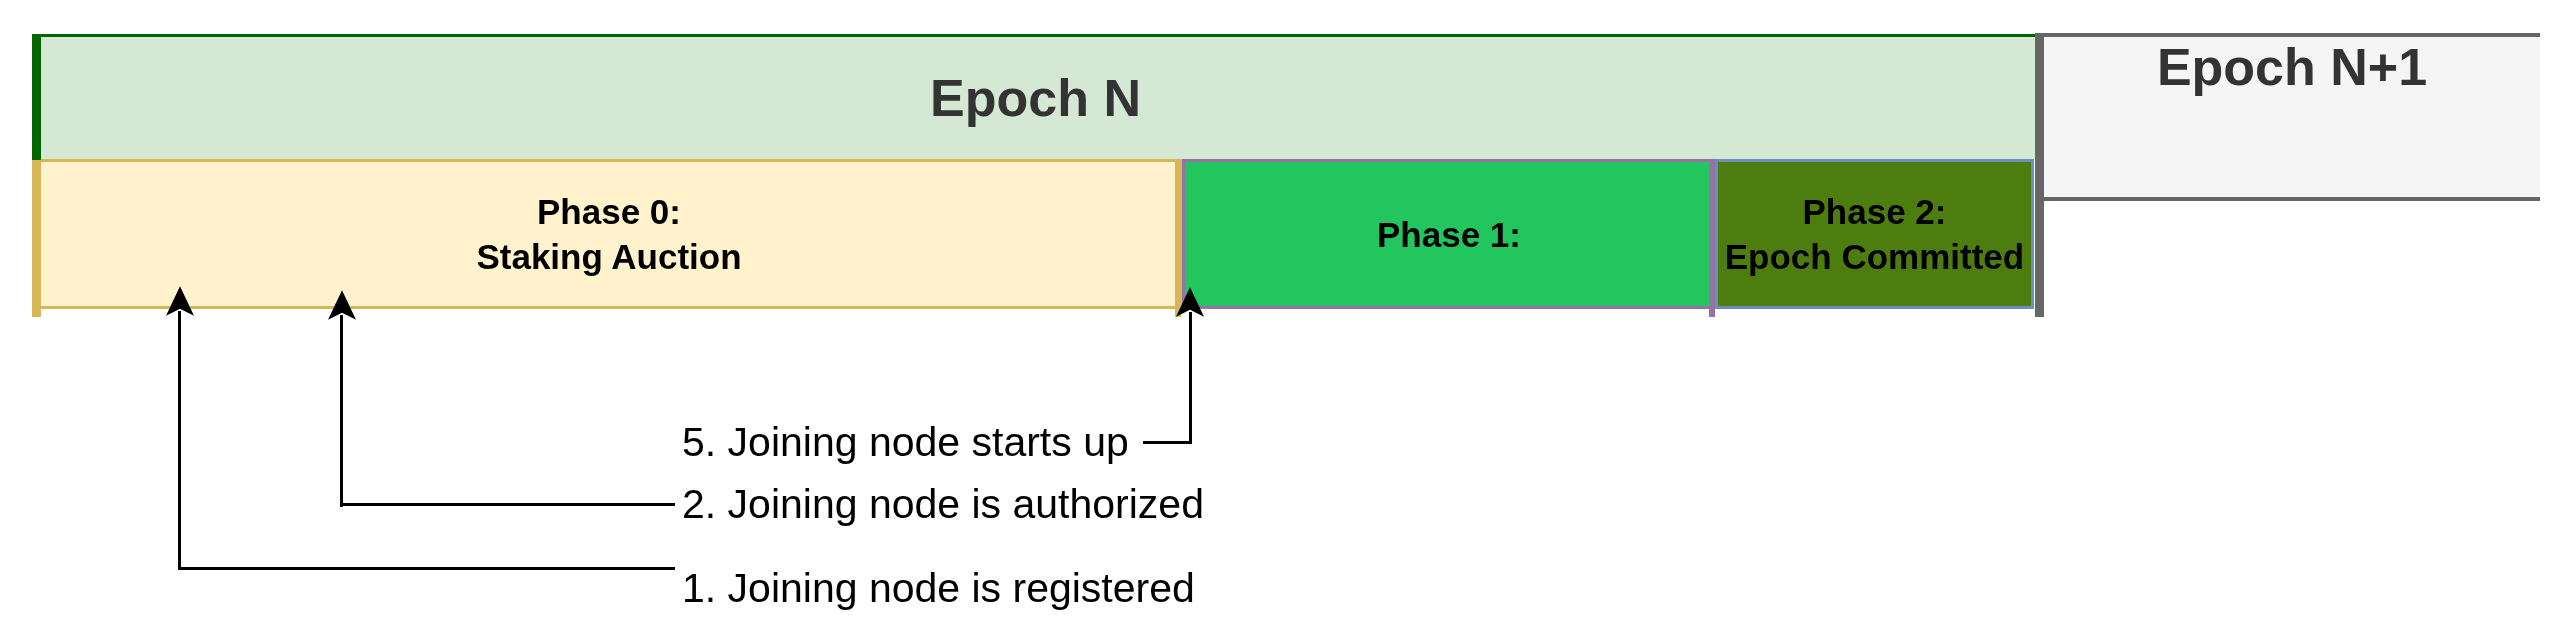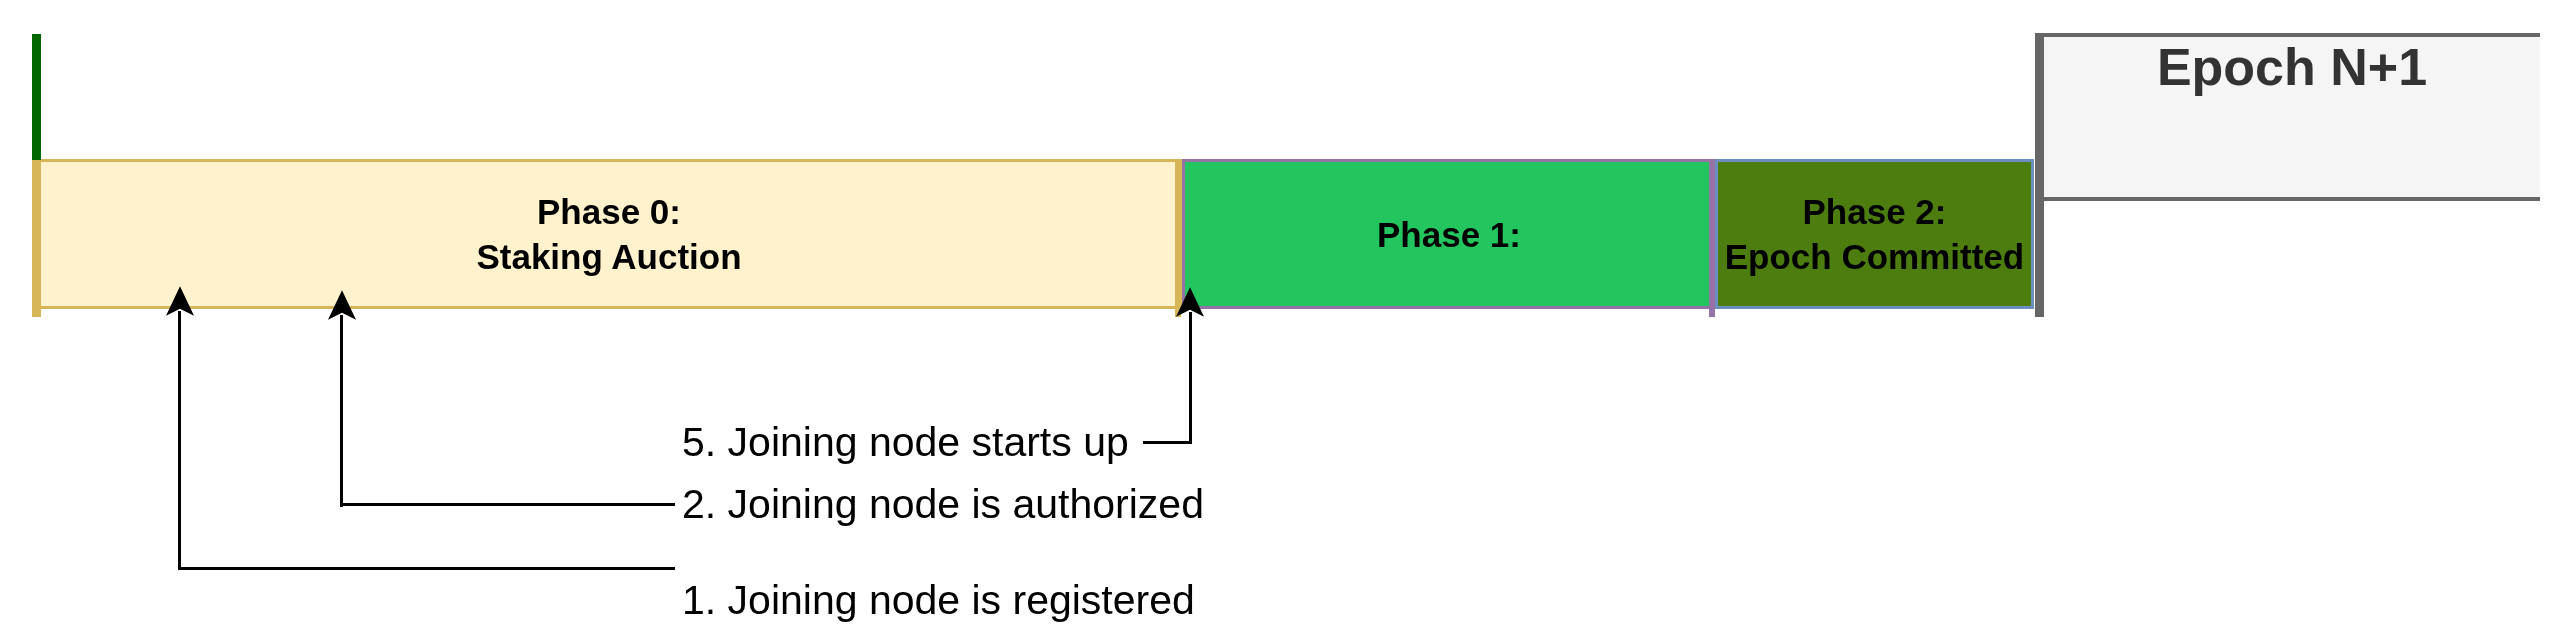--- a/index.html
+++ b/index.html
@@ -66,27 +66,30 @@
   .a2-head { left: 328px;  top: 290px; }
   .a3-head { left: 1176px; top: 287px; }
 
   
   .annotation {
     left: 682px;
     font-size: 41px; line-height: 41px; white-space: nowrap;
   }
   .annotation-3 { top: 422px; }
   .annotation-2 { top: 484px; }
-  .annotation-1 { top: 580px; }
+  .annotation-1 { top: 568px; }
 </style>
 </head>
 <body>
 
 <div class="canvas">
 
+  <div class="abs epoch-n-band" style="background-color: rgb(213, 232, 212); border-top-color: rgb(0, 102, 0);">
+    <span class="epoch-title" style="color: rgb(51, 51, 51);">Epoch N</span>
+  </div>
 
   <div class="abs epoch-n1-band" style="background-color: rgb(245, 245, 245); border-top-color: rgb(102, 102, 102); border-bottom-color: rgb(102, 102, 102);">
     <span class="epoch-title" style="color: rgb(51, 51, 51);">Epoch N+1</span>
   </div>
 
   <div class="abs phase-box phase-0-box" style="background-color: rgb(255, 242, 204); border-color: rgb(214, 182, 86);">
     <div class="phase-line" style="color: rgb(0, 0, 0);">Phase 0:</div>
     <div class="phase-line" style="color: rgb(0, 0, 0);">Staking Auction</div>
   </div>
 

